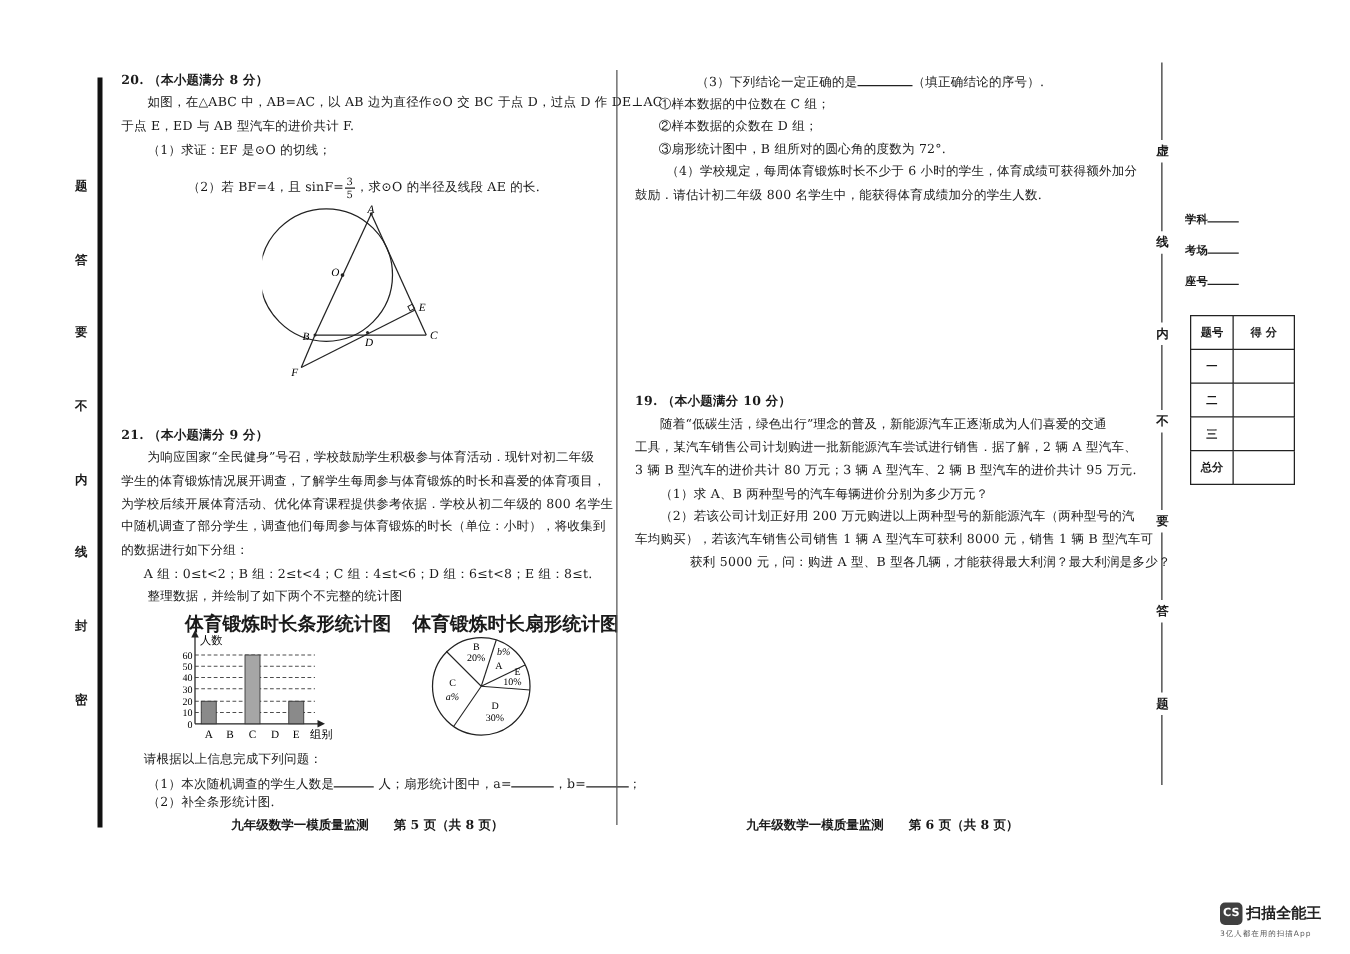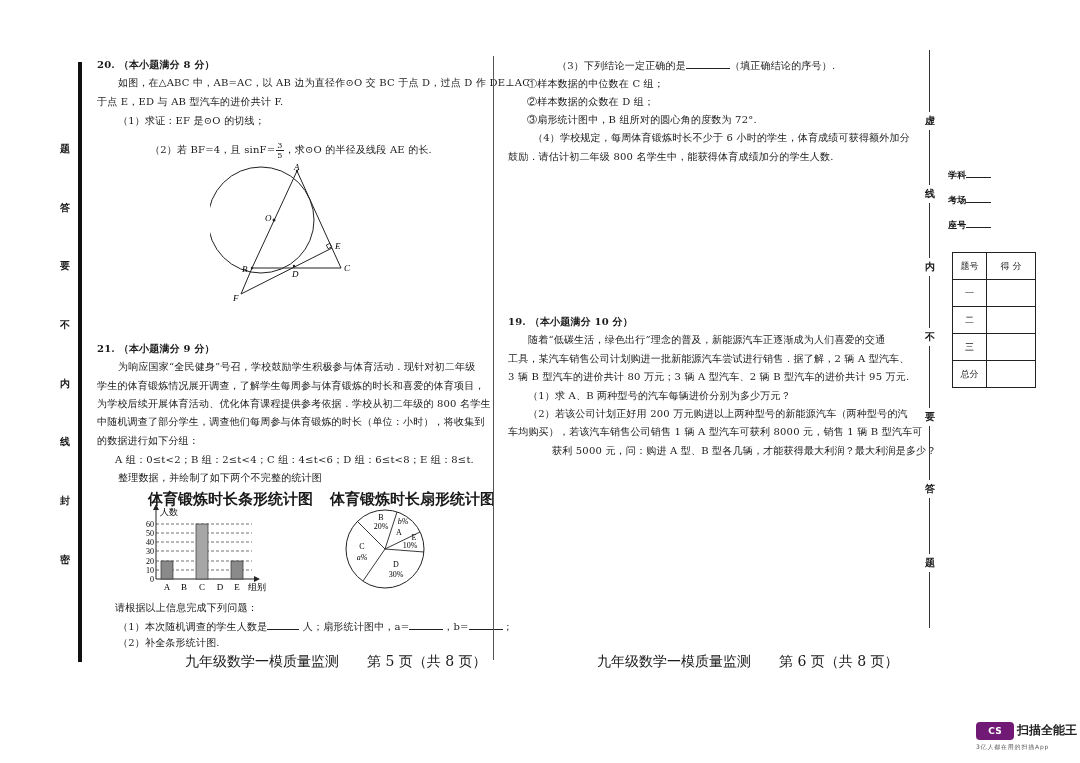--- a/index.html
+++ b/index.html
@@ -12,27 +12,27 @@
     .bold { font-weight: bold; }
     
     .left-bar { left: 78px; top: 62px; width: 4px; height: 600px; background: #111; }
     .vchar { font-size: 10px; font-weight: bold; width: 14px; text-align: center; }
     
     .mid-line { left: 493px; top: 56px; width: 1px; height: 604px; background: #555; }
     
     .right-line { left: 929px; width: 1px; background: #333; }
     .rvchar { font-size: 10px; font-weight: bold; width: 14px; text-align: center; left: 923px; }
     .blank { display: inline-block; border-bottom: 1px solid #222; height: 10px; vertical-align: baseline; }
-    .score-table { left: 952px; top: 252px; border-collapse: collapse; font-size: 9px; font-weight: normal; }
+    .score-table { left: 952px; top: 252px; border-collapse: collapse; font-size: 9px; font-weight: bold; }
     .score-table td { border: 1.5px solid #222; height: 26px; text-align: center; padding: 0; }
     .score-table td.c1 { width: 33px; }
     .score-table td.c2 { width: 48px; }
-    .footer { font-size: 14px; font-weight: normal; }
+    .footer { font-size: 10px; font-weight: bold; }
     .logo { left: 976px; top: 720px; }
-    .logo-box { display: inline-block; width: 38px; height: 18px; background: #701a75; color: #fff; border-radius: 4px; font-family: "DejaVu Sans", sans-serif; font-size: 9px; font-weight: bold; text-align: center; line-height: 18px; vertical-align: middle; }
+    .logo-box { display: inline-block; width: 18px; height: 18px; background: #404040; color: #fff; border-radius: 4px; font-family: "DejaVu Sans", sans-serif; font-size: 9px; font-weight: bold; text-align: center; line-height: 18px; vertical-align: middle; }
     .logo-name { display: inline-block; font-family: "DejaVu Sans", sans-serif; font-size: 12px; font-weight: bold; color: #222; vertical-align: middle; margin-left: 3px; }
     .logo-sub { font-family: "DejaVu Sans", sans-serif; font-size: 6px; color: #555; margin-top: 3px; letter-spacing: 0.8px; }
     .chart-title { font-size: 15px; font-weight: bold; }
   </style>
 </head>
 <body>
 
 <div class="abs left-bar"></div>
 <div class="abs vchar" style="left:58px;top:142px;">题</div>
 <div class="abs vchar" style="left:58px;top:201px;">答</div>

